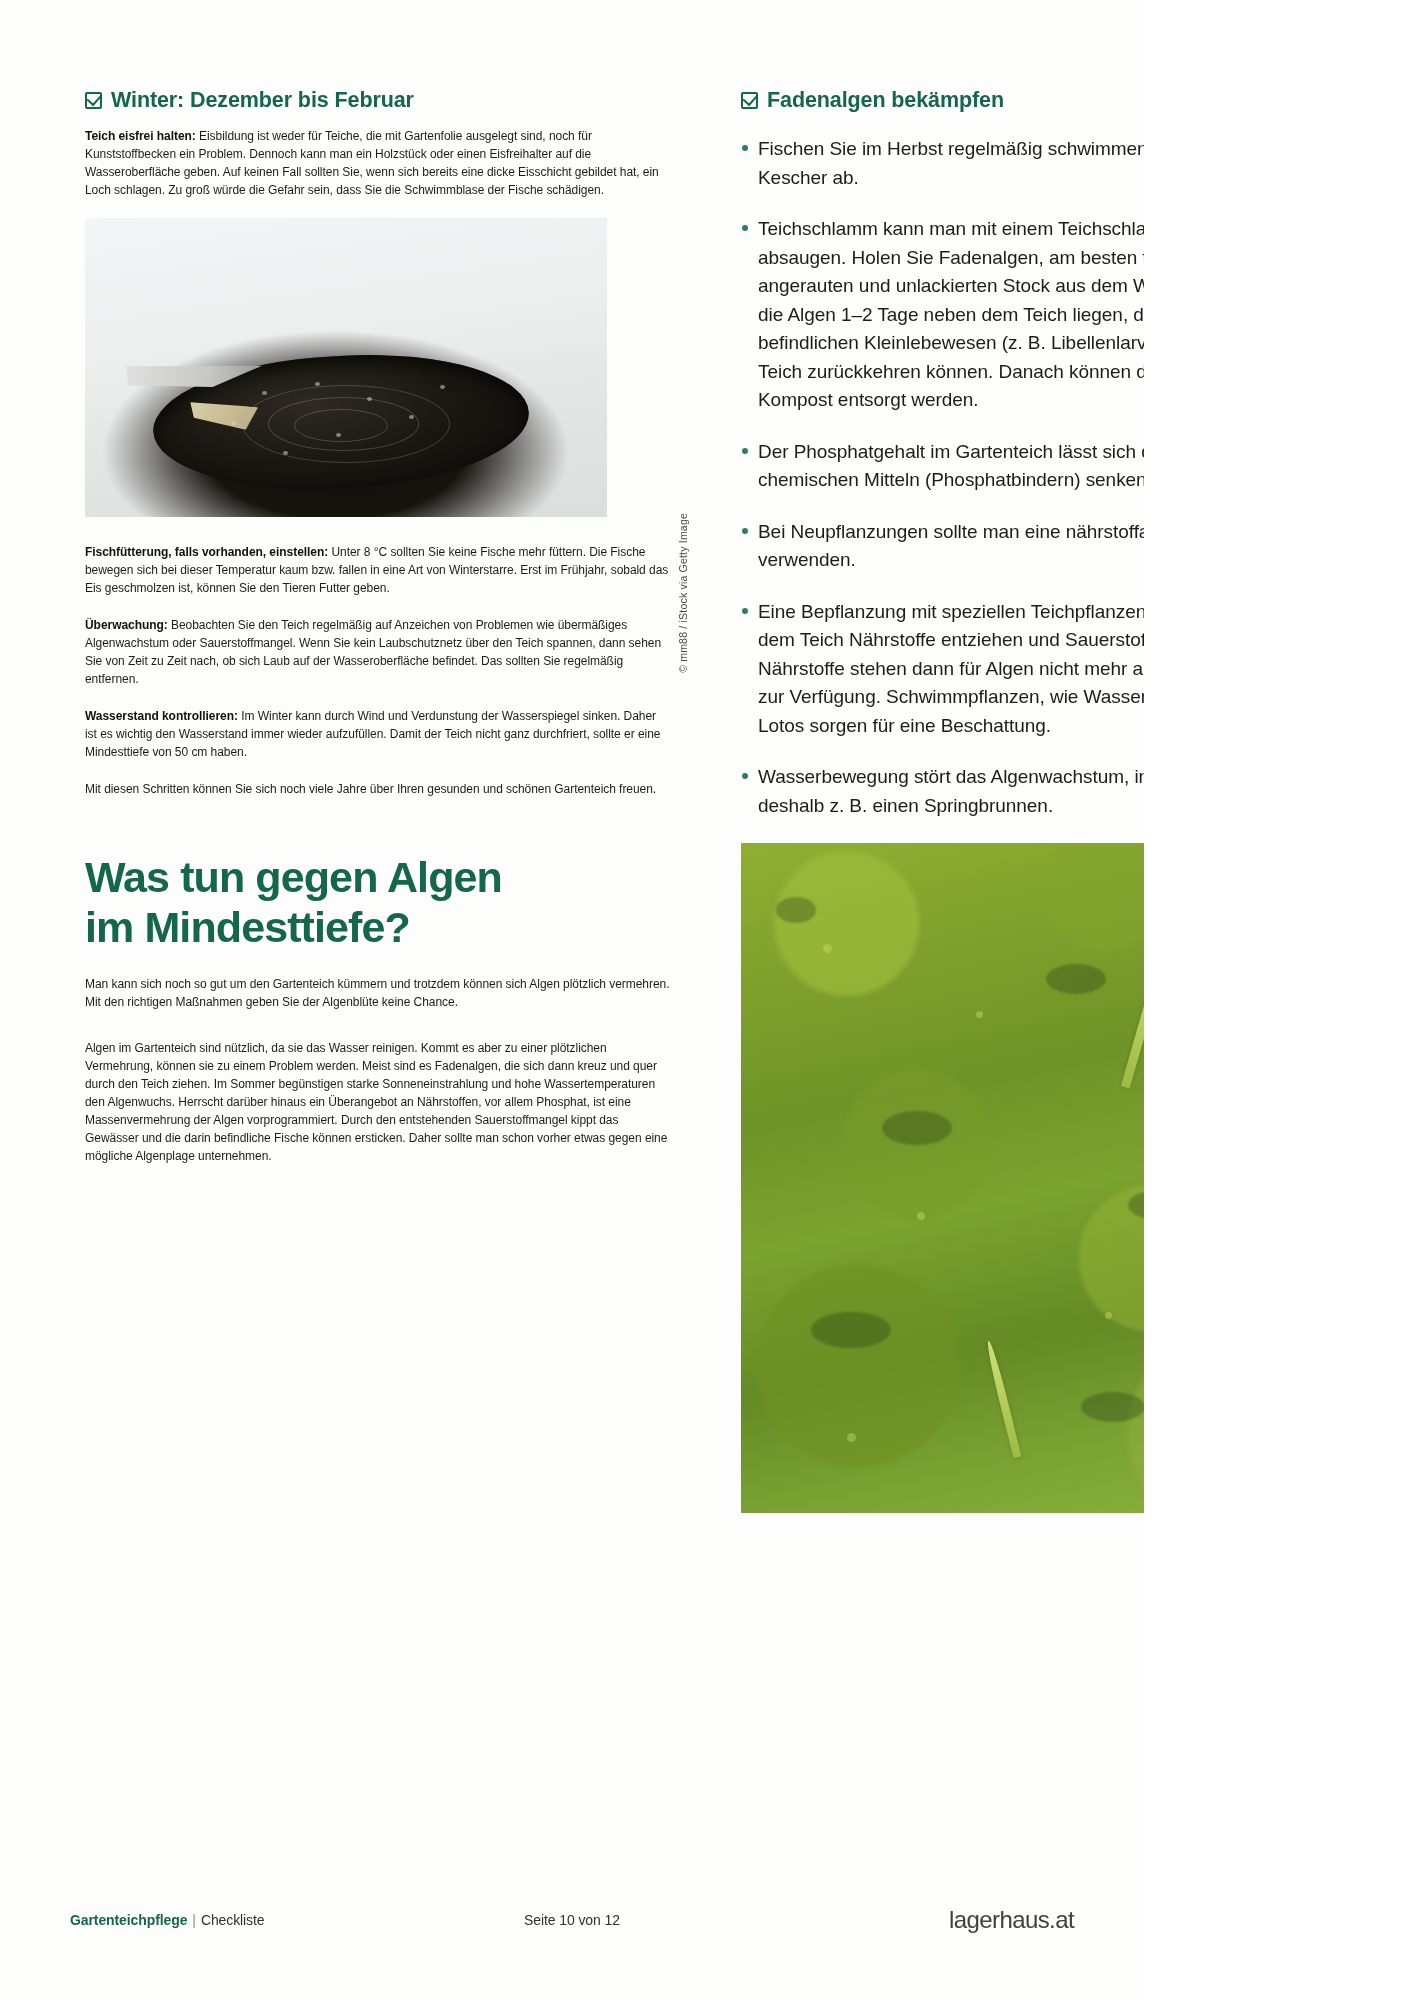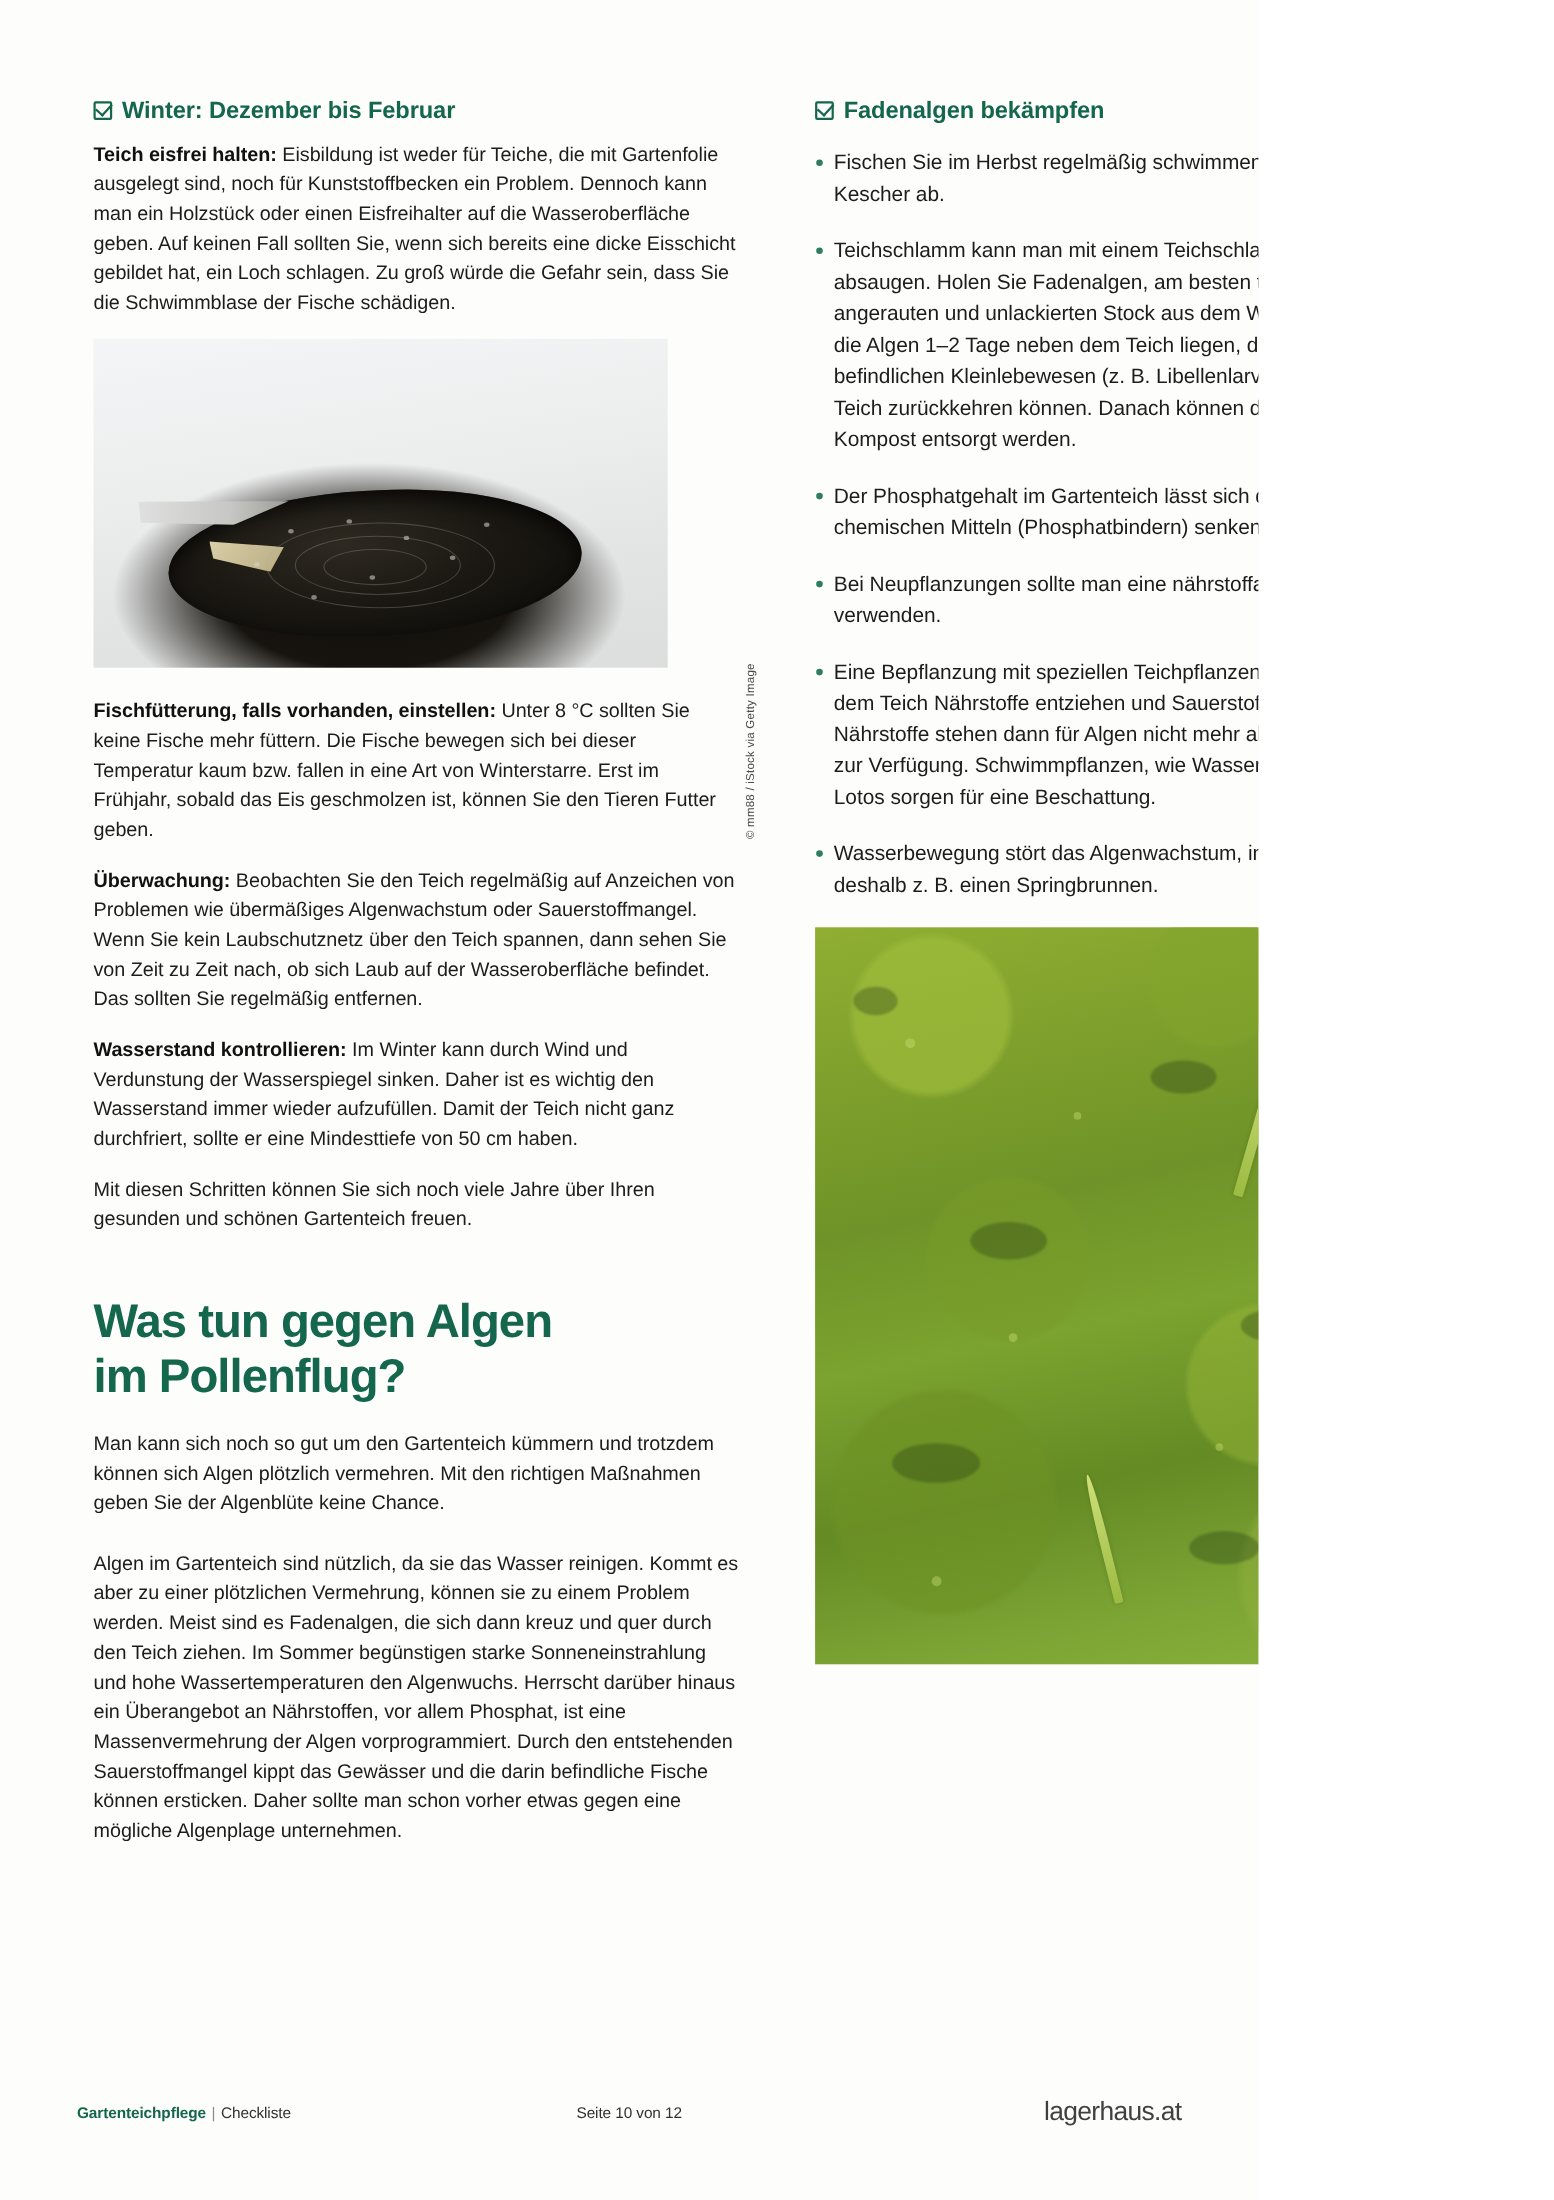--- a/index.html
+++ b/index.html
@@ -54,21 +54,21 @@
     top: -3px;
     width: 7px;
     height: 12px;
     border: solid #14664d;
     border-width: 0 2.4px 2.4px 0;
     transform: rotate(42deg);
   }
 
   
   p.body {
-    font-size: 18px;
+    font-size: 12px;
     line-height: 1.5;
     color: #1c1c1c;
     margin-bottom: 19px;
     letter-spacing: -0.05px;
   }
   p.body b { font-weight: bold; color: #111; }
 
   ul.bullets { list-style: none; margin-top: 22px; }
   ul.bullets li {
     position: relative;
@@ -272,21 +272,21 @@
       <p class="body"><b>Fischfütterung, falls vorhanden, einstellen:</b><span> Unter 8 °C sollten Sie keine Fische mehr füttern. Die Fische bewegen sich bei dieser Temperatur kaum bzw. fallen in eine Art von Winterstarre. Erst im Frühjahr, sobald das Eis geschmolzen ist, können Sie den Tieren Futter geben.</span></p>
 
       <p class="body"><b>Überwachung:</b><span> Beobachten Sie den Teich regelmäßig auf Anzeichen von Problemen wie übermäßiges Algenwachstum oder Sauerstoffmangel. Wenn Sie kein Laubschutznetz über den Teich spannen, dann sehen Sie von Zeit zu Zeit nach, ob sich Laub auf der Wasseroberfläche befindet. Das sollten Sie regelmäßig entfernen.</span></p>
 
       <p class="body"><b>Wasserstand kontrollieren:</b><span> Im Winter kann durch Wind und Verdunstung der Wasserspiegel sinken. Daher ist es wichtig den Wasserstand immer wieder aufzufüllen. Damit der Teich nicht ganz durchfriert, sollte er eine Mindesttiefe von 50 cm haben.</span></p>
 
       <p class="body"><span>Mit diesen Schritten können Sie sich noch viele Jahre über Ihren gesunden und schönen Gartenteich freuen.</span></p>
 
       <h1 class="big-title">
         <span>Was tun gegen Algen</span><br>
-        <span>im Pollenflug?</span>
+        <span>im Mindesttiefe?</span>
       </h1>
 
       <p class="body" style="margin-bottom:28px">Man kann sich noch so gut um den Gartenteich kümmern und trotzdem können sich Algen plötzlich vermehren. Mit den richtigen Maßnahmen geben Sie der Algenblüte keine Chance.</p>
 
       <p class="body">Algen im Gartenteich sind nützlich, da sie das Wasser reinigen. Kommt es aber zu einer plötzlichen Vermehrung, können sie zu einem Problem werden. Meist sind es Fadenalgen, die sich dann kreuz und quer durch den Teich ziehen. Im Sommer begünstigen starke Sonneneinstrahlung und hohe Wassertemperaturen den Algenwuchs. Herrscht darüber hinaus ein Überangebot an Nährstoffen, vor allem Phosphat, ist eine Massenvermehrung der Algen vorprogrammiert. Durch den entstehenden Sauerstoffmangel kippt das Gewässer und die darin befindliche Fische können ersticken. Daher sollte man schon vorher etwas gegen eine mögliche Algenplage unternehmen.</p>
 
     </div>
 
     <div class="col">
 

